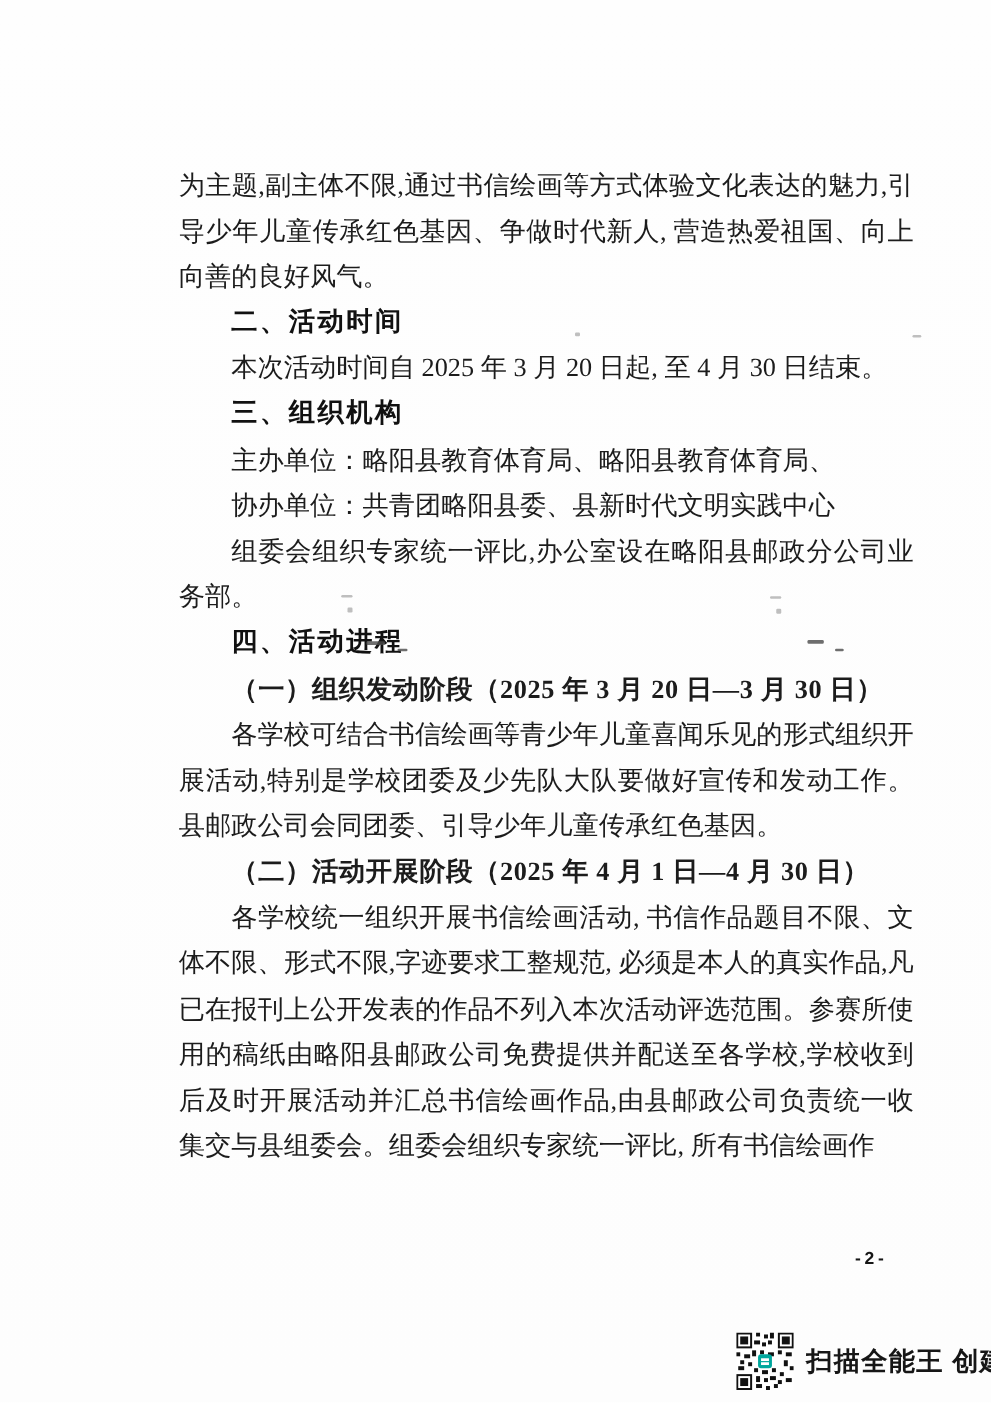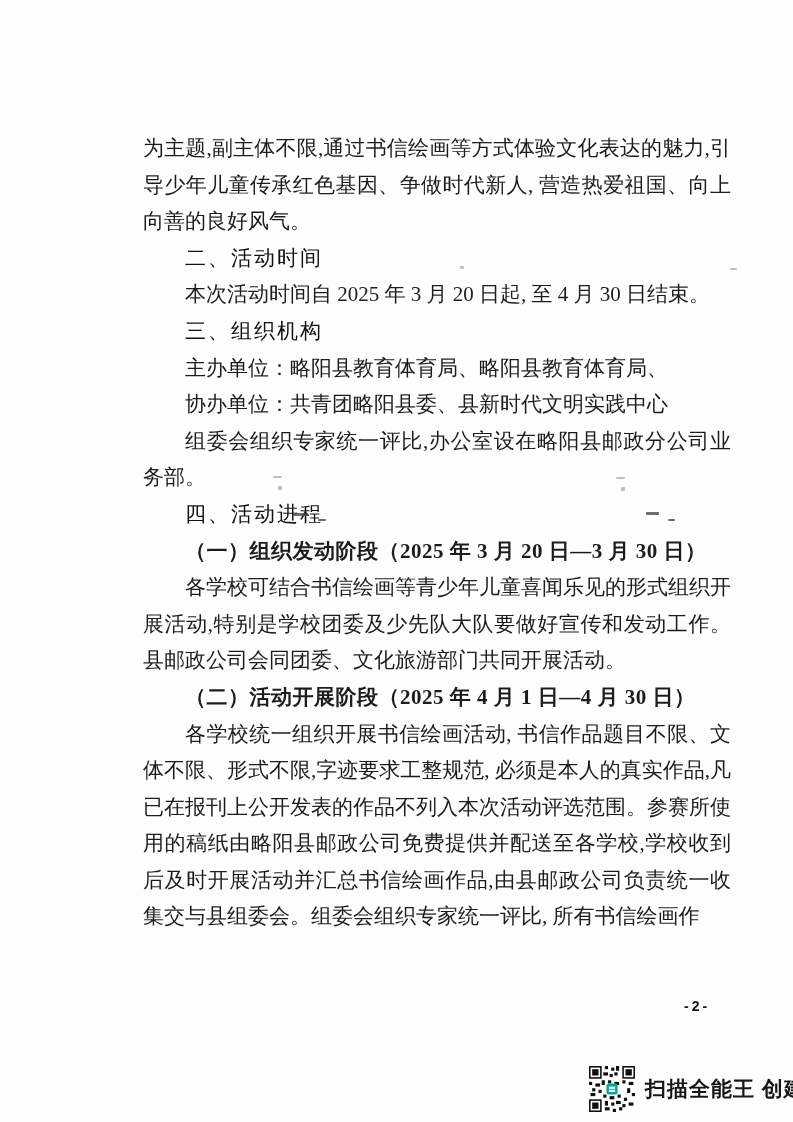--- a/index.html
+++ b/index.html
@@ -22,21 +22,21 @@
     font-size: 21px;
     line-height: 36.6px;
     text-align: justify;
     margin-top: 24px;
   }
   .content p { margin: 0; }
   .para { text-align: justify; }
   .para.indent { text-indent: 2em; font-family: Liberation Serif, serif; }
   .head {
     font-family: "Liberation Sans", sans-serif;
-    font-weight: normal;
+    font-weight: bold;
     text-indent: 2em;
     letter-spacing: 2px;
     color: #111;
   }
   .sub {
     text-indent: 2em;
     letter-spacing: 0.5px;
     font-weight: bold;
   }
   .page-number {
@@ -76,21 +76,21 @@
   <div class="content">
     <p class="para">为主题,副主体不限,通过书信绘画等方式体验文化表达的魅力,引导少年儿童传承红色基因、争做时代新人, 营造热爱祖国、向上向善的良好风气。</p>
     <p class="head">二、活动时间</p>
     <p class="para indent">本次活动时间自 2025 年 3 月 20 日起, 至 4 月 30 日结束。</p>
     <p class="head">三、组织机构</p>
     <p class="para indent">主办单位：略阳县教育体育局、略阳县教育体育局、</p>
     <p class="para indent">协办单位：共青团略阳县委、县新时代文明实践中心</p>
     <p class="para indent">组委会组织专家统一评比,办公室设在略阳县邮政分公司业务部。</p>
     <p class="head">四、活动进程</p>
     <p class="sub">（一）组织发动阶段（2025 年 3 月 20 日—3 月 30 日）</p>
-    <p class="para indent">各学校可结合书信绘画等青少年儿童喜闻乐见的形式组织开展活动,特别是学校团委及少先队大队要做好宣传和发动工作。县邮政公司会同团委、文化旅游部门共同开展活动。</p>
+    <p class="para indent">各学校可结合书信绘画等青少年儿童喜闻乐见的形式组织开展活动,特别是学校团委及少先队大队要做好宣传和发动工作。县邮政公司会同团委、引导少年儿童传承红色基因。</p>
     <p class="sub">（二）活动开展阶段（2025 年 4 月 1 日—4 月 30 日）</p>
     <p class="para indent">各学校统一组织开展书信绘画活动, 书信作品题目不限、文体不限、形式不限,字迹要求工整规范, 必须是本人的真实作品,凡已在报刊上公开发表的作品不列入本次活动评选范围。参赛所使用的稿纸由略阳县邮政公司免费提供并配送至各学校,学校收到后及时开展活动并汇总书信绘画作品,由县邮政公司负责统一收集交与县组委会。组委会组织专家统一评比, 所有书信绘画作</p>
   </div>
 
   <div class="artifact" style="left:273px; top:476px; width:9px;  height:2px;"></div>
   <div class="artifact" style="left:278px; top:486px; width:4px;  height:4px;"></div>
   <div class="artifact" style="left:616px; top:477px; width:9px;  height:2px;"></div>
   <div class="artifact" style="left:621px; top:487px; width:4px;  height:4px;"></div>
   <div class="artifact dark" style="left:293px; top:513px; width:15px; height:3px;"></div>
   <div class="artifact dark" style="left:318px; top:519px; width:8px;  height:2px;"></div>

